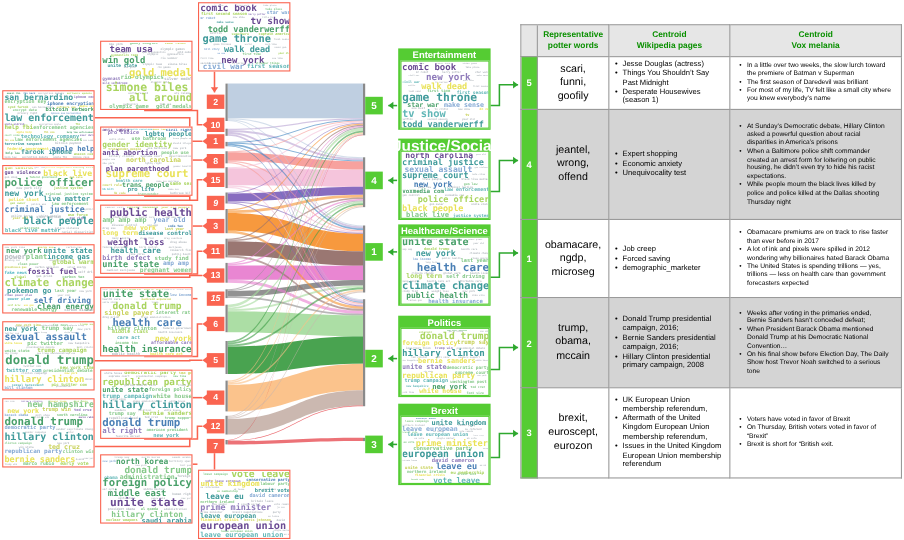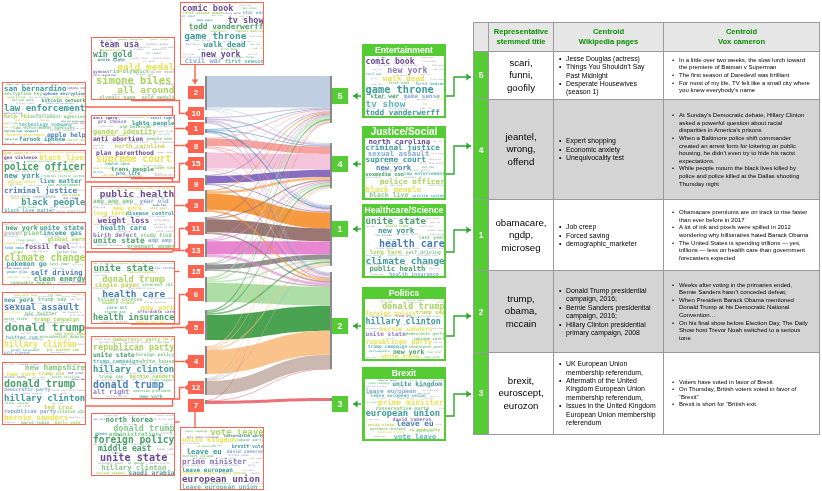--- a/index.html
+++ b/index.html
@@ -720,21 +720,21 @@
             <span style="left: 0px; top: 42.34px; font-size: 9.46px; color: rgb(98, 183, 183);">tv show</span>
             <span style="left: 57.41px; top: 45.83px; font-size: 3.22px; color: rgb(200, 209, 88);">tv</span>
             <span style="left: 0px; top: 51.04px; font-size: 2.36px; color: rgb(181, 187, 192);">netflix</span>
             <span style="left: 23.03px; top: 51.04px; font-size: 2.36px; color: rgb(181, 187, 192);">second season</span>
             <span style="left: 54.55px; top: 51.04px; font-size: 2.36px; color: rgb(181, 187, 192);">year old</span>
             <span style="left: 0px; top: 52.07px; font-size: 7.73px; color: rgb(63, 154, 154);">todd vanderwerff</span>
           </div>
         </div>
       </div>
       <div class="rpanel" style="left: 362px; top: 126px; width: 84px; height: 74px; background: rgb(85, 204, 51);">
-        <div class="rtitle" style="height: 11px; font-size: 10px;">Justice/Social</div>
+        <div class="rtitle" style="height: 11px; font-size: 14px;">Justice/Social</div>
         <div class="cbox" style="left: 1.5px; top: 11px; width: 81px; height: 61.5px; border: 1px solid rgb(85, 204, 51); position: absolute;">
           <div class="inner" style="width: 79px; height: 59.5px;">
             <span style="left: 2.96px; top: -1.17px; font-size: 7.32px; color: rgb(106, 74, 147);">north carolina</span>
             <span style="left: 67.28px; top: 1.9px; font-size: 1.83px; color: rgb(181, 187, 192);">year old</span>
             <span style="left: 0px; top: 4.61px; font-size: 7.73px; color: rgb(63, 154, 154);">criminal justice</span>
             <span style="left: 2.24px; top: 10.86px; font-size: 7.32px; color: rgb(134, 170, 212);">sexual assault</span>
             <span style="left: 65.85px; top: 13.93px; font-size: 1.83px; color: rgb(181, 187, 192);">gun violence</span>
             <span style="left: 0px; top: 16.65px; font-size: 7.73px; color: rgb(63, 154, 154);">supreme court</span>
             <span style="left: 63.79px; top: 19.89px; font-size: 1.93px; color: rgb(181, 187, 192);">hate crime</span>
             <span style="left: 18.31px; top: 23.67px; font-size: 2.44px; color: rgb(181, 187, 192);">trans people</span>
@@ -884,29 +884,29 @@
           <col style="width: 15px;">
           <col style="width: 65px;">
           <col style="width: 110px;">
           <col style="width: 156px;">
         </colgroup>
         <thead>
           <tr>
             <th style="width: 15px; background: rgb(230, 230, 230); border-right: none; padding: 0px;"></th>
             <th>
               <div>Representative</div>
-              <div>stemmed title</div>
+              <div>potter words</div>
             </th>
             <th>
               <div>Centroid</div>
               <div>Wikipedia pages</div>
             </th>
             <th>
               <div>Centroid</div>
-              <div>Vox cameron</div>
+              <div>Vox melania</div>
             </th>
           </tr>
         </thead>
         <tbody>
           <tr style="height: 48px;">
             <td class="c-id">5</td>
             <td class="c-words" style="background: rgb(255, 255, 255);">
               <div>scari,</div>
               <div>funni,</div>
               <div>goofily</div>

